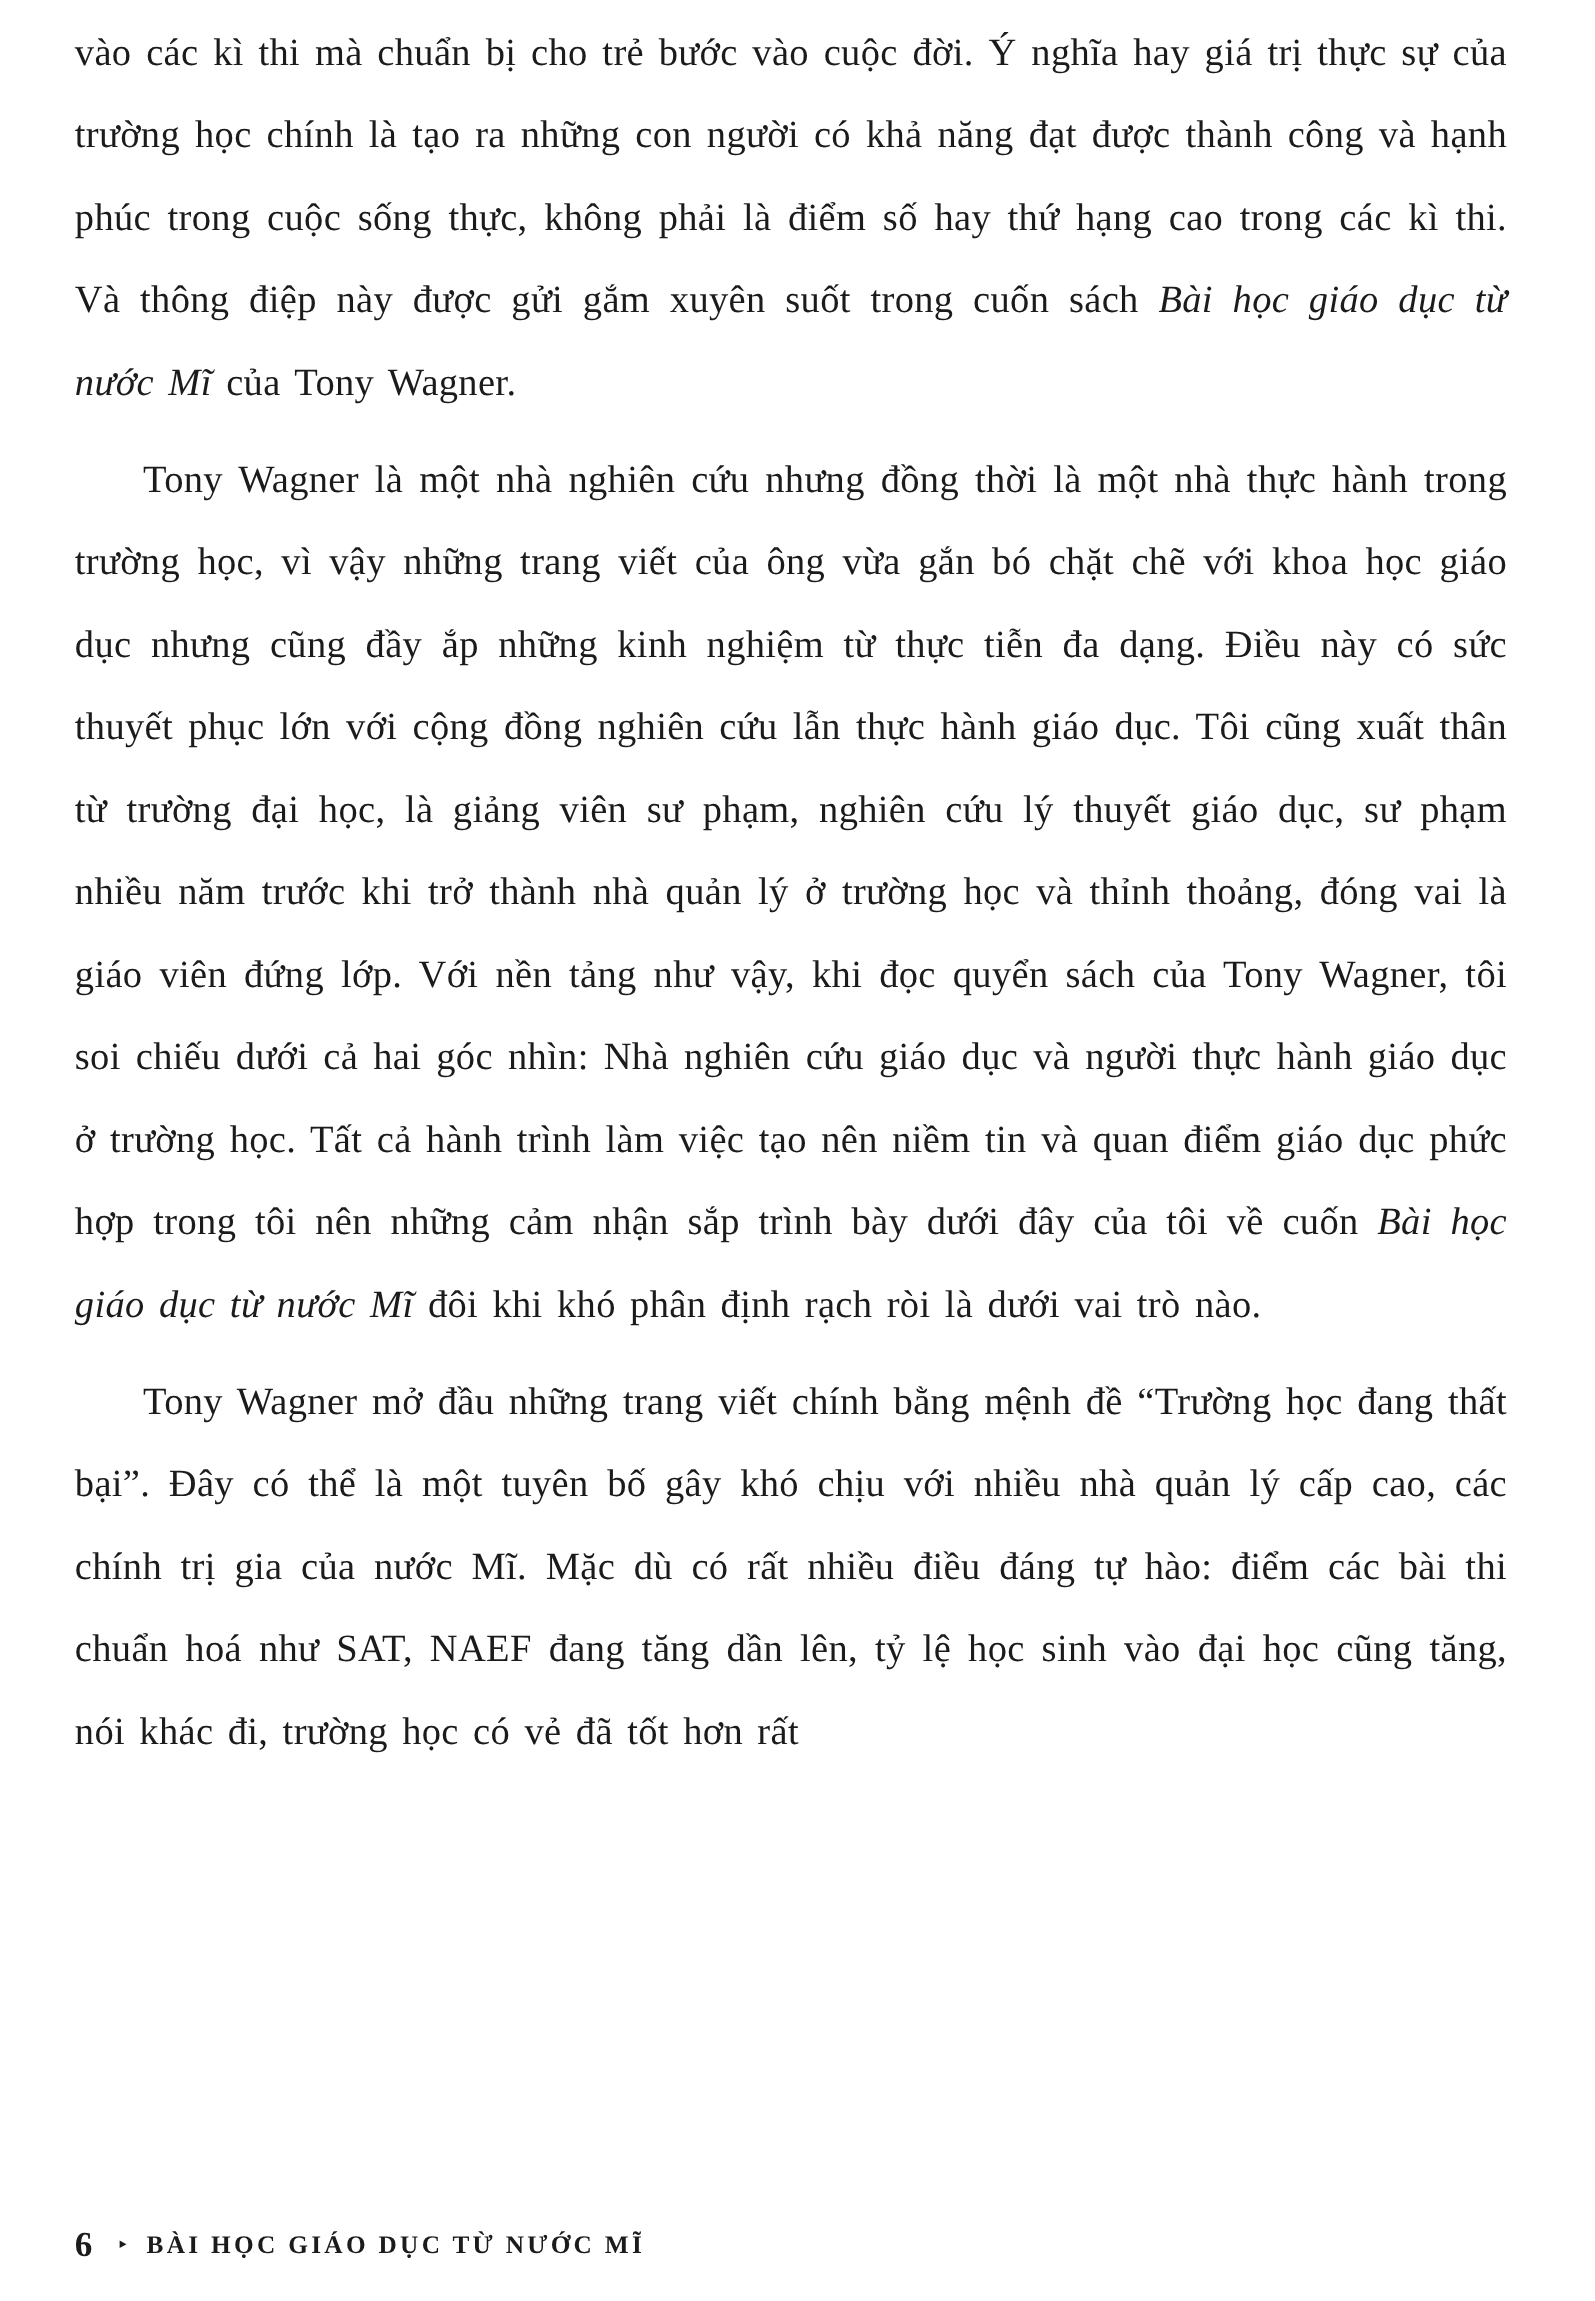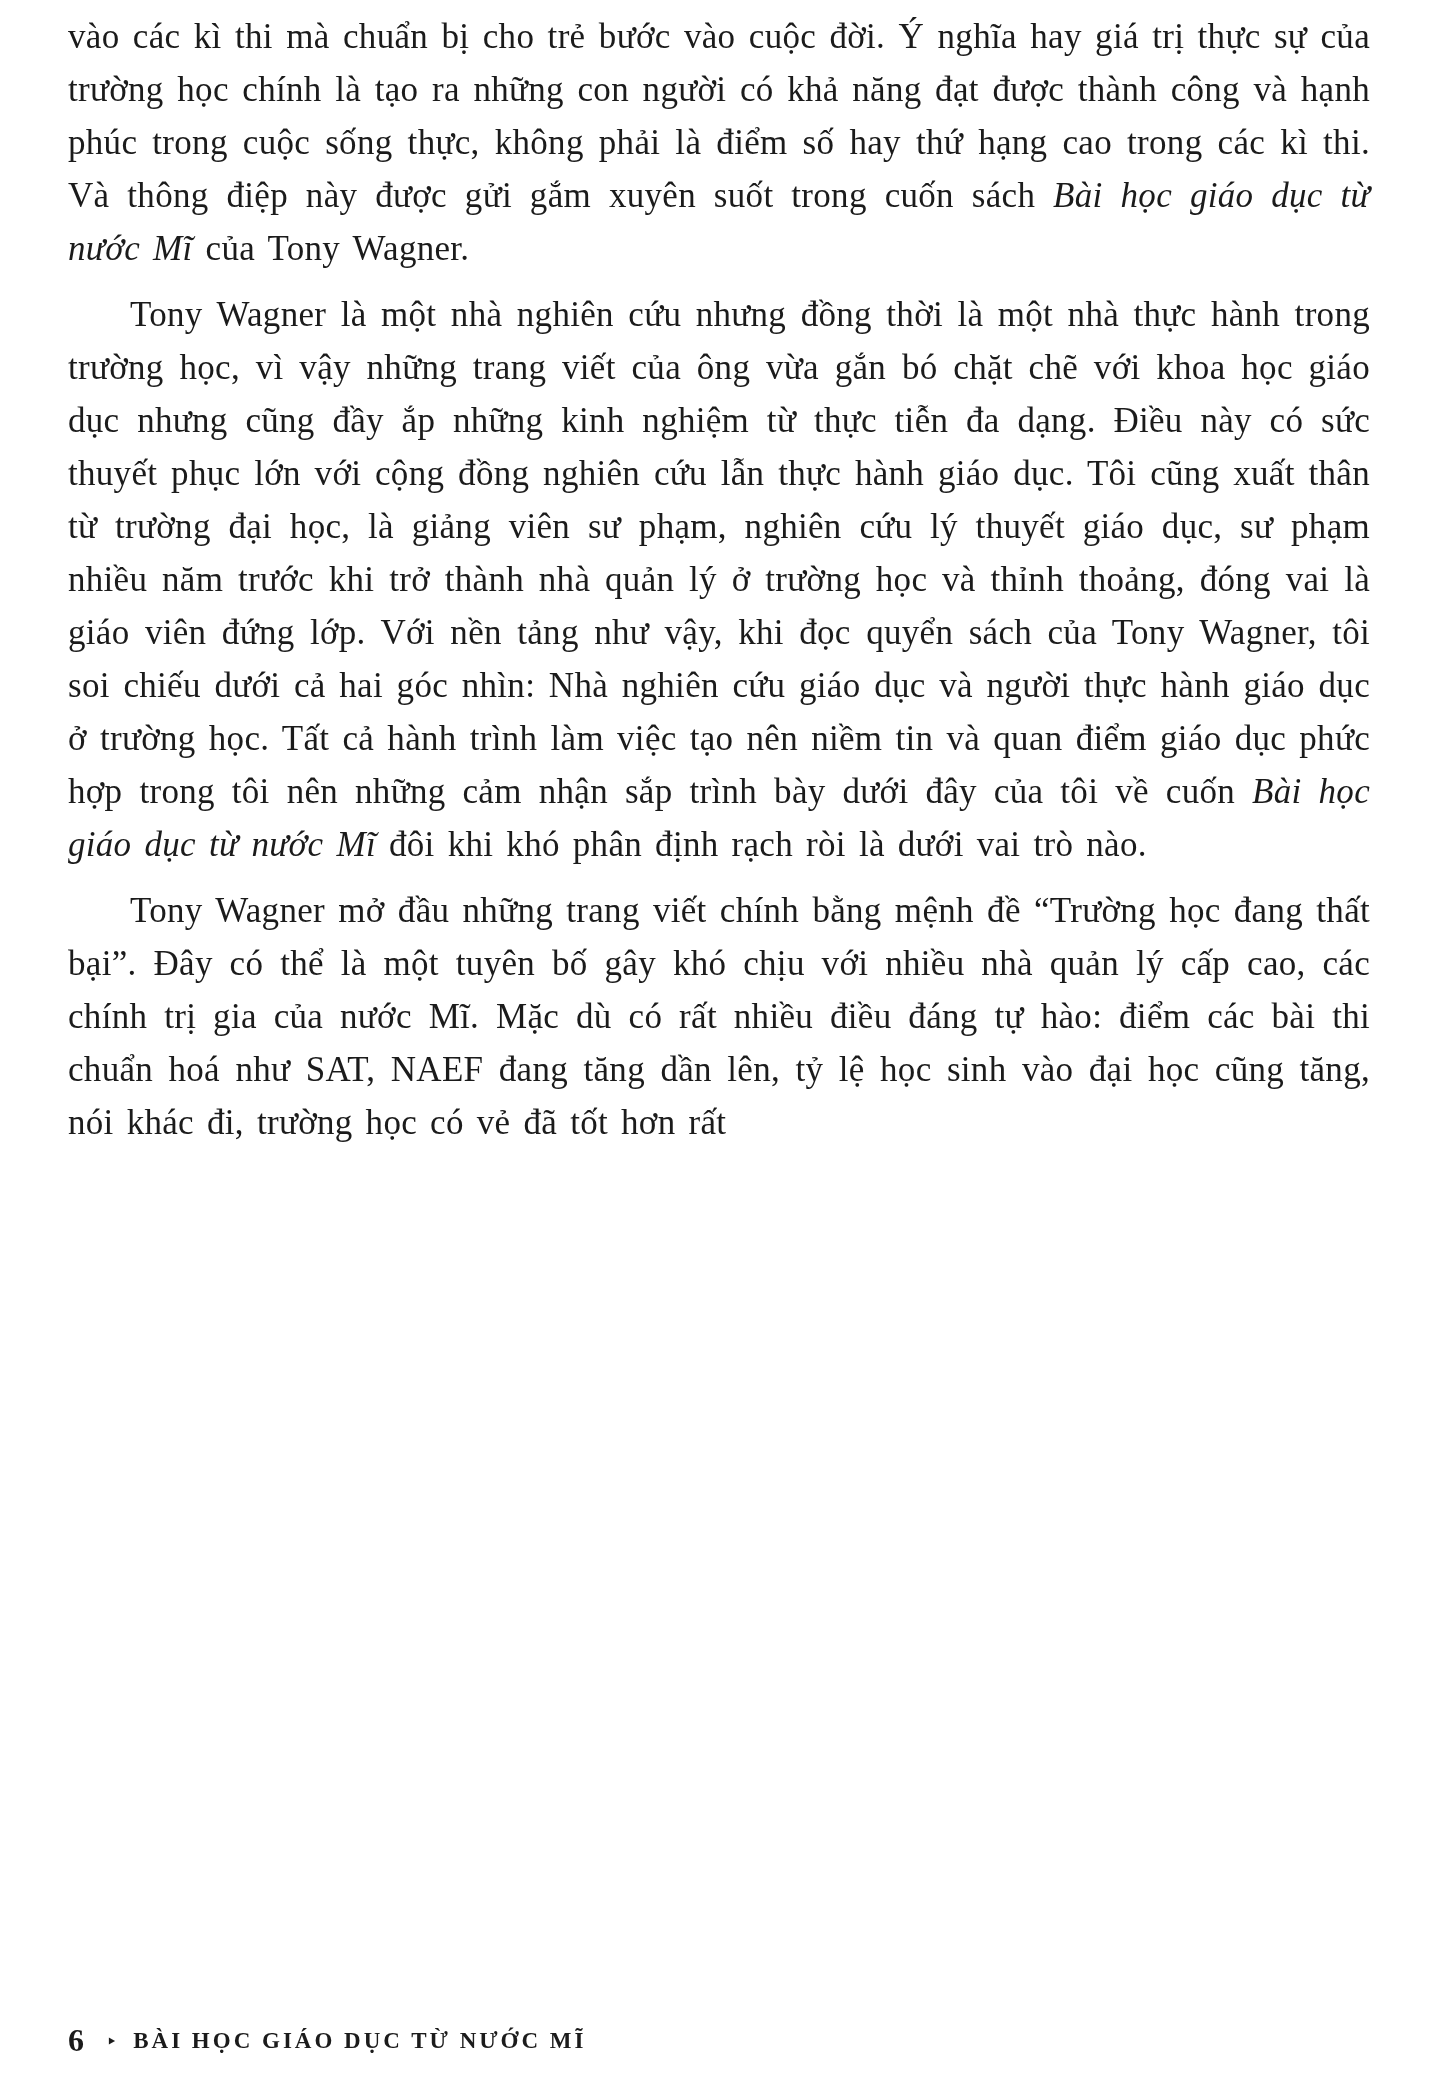--- a/index.html
+++ b/index.html
@@ -16,21 +16,21 @@
     position: absolute;
     inset: 0;
   }
   .text-block {
     position: absolute;
     top: 10px;
     left: 68px;
     right: 80px;
     text-align: justify;
     font-size: 35px;
-    line-height: 53px;
+    line-height: 75px;
     word-spacing: 4px;
     letter-spacing: 0.3px;
   }
   .para {
     margin: 0 0 13px 0;
   }
   .para.indent {
     text-indent: 62px;
     font-family: Liberation Serif, serif;
   }

